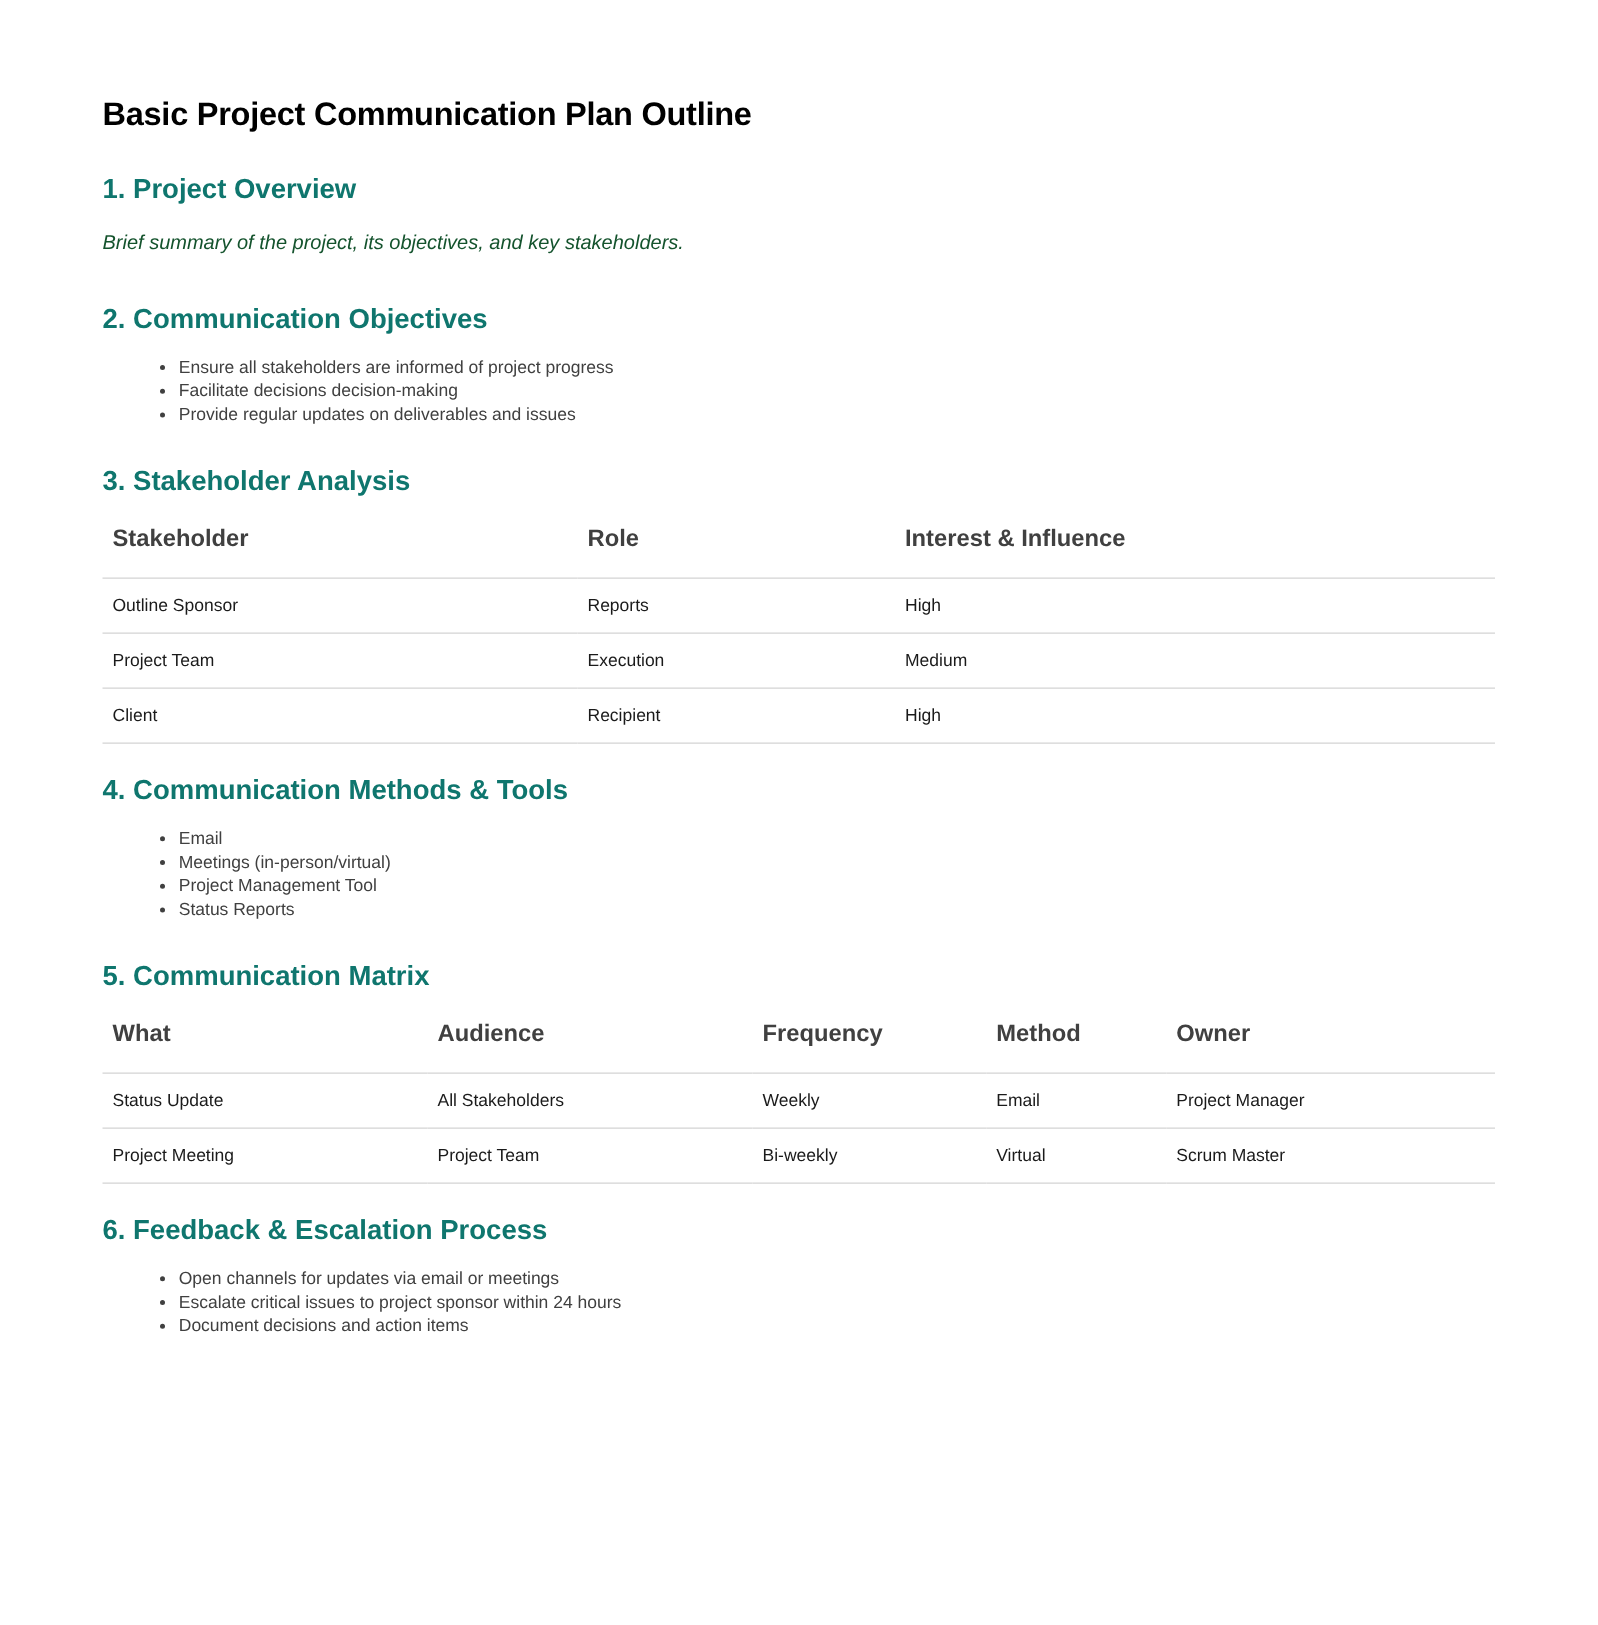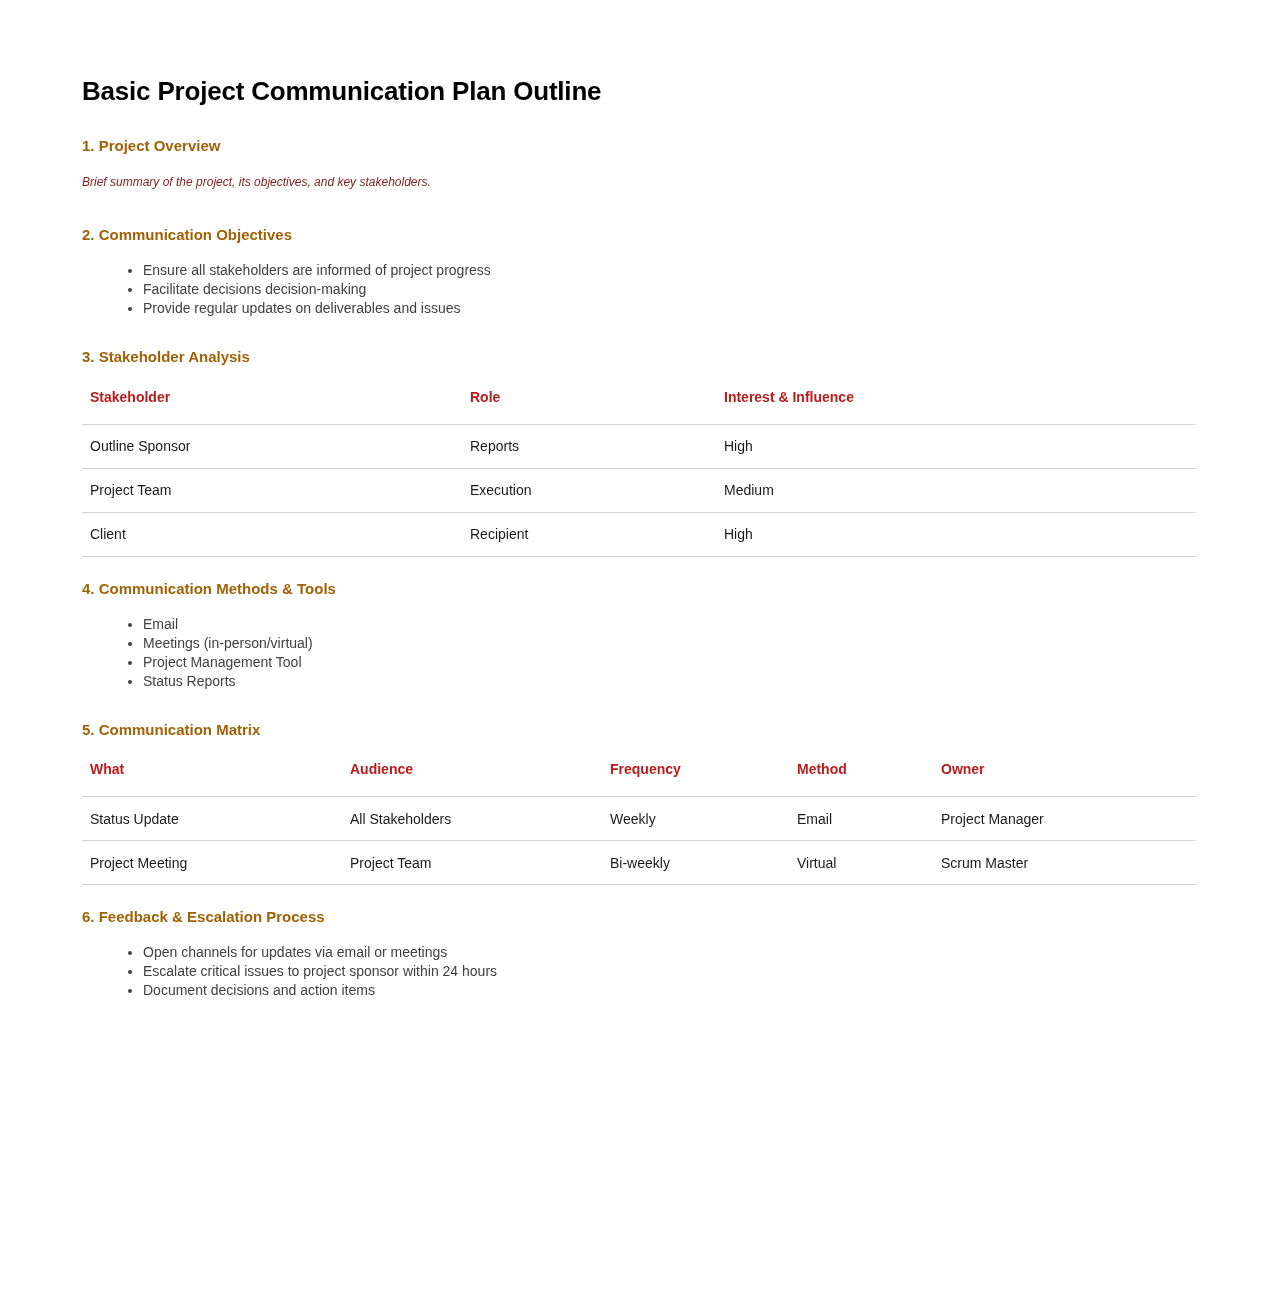--- a/index.html
+++ b/index.html
@@ -24,34 +24,34 @@
   }
   .doc-title {
     font-size: 26px;
     font-weight: bold;
     line-height: 1.2;
     margin: 0 0 30px 0;
     letter-spacing: -0.2px;
     color: #000000;
   }
   .section-heading {
-    font-size: 15px;
+    font-size: 22px;
     font-weight: bold;
     line-height: 1.25;
     margin: 0 0 0 0;
-    color: #a16207;
+    color: #0f766e;
   }
   .section {
     margin-bottom: 0;
   }
   .para {
-    font-size: 12px;
+    font-size: 16px;
     font-style: italic;
     line-height: 1.45;
-    color: #7f1d1d;
+    color: #14532d;
     margin: 18px 0 0 0;
   }
   ul.bullets {
     margin: 16px 0 0 0;
     padding-left: 61px;
     list-style-type: disc;
   }
   ul.bullets li {
     font-size: 14px;
     line-height: 19px;
@@ -60,24 +60,24 @@
   ul.bullets li::marker {
     font-size: 13px;
   }
   table.doc-table {
     width: 1114px;
     border-collapse: collapse;
     margin-top: 22px;
     table-layout: fixed;
   }
   table.doc-table th {
-    font-size: 14px;
+    font-size: 19px;
     font-weight: bold;
     text-align: left;
-    color: #b91c1c;
+    color: #404040;
     padding: 0 0 19px 8px;
     border-bottom: 1px solid #d4d4d4;
     vertical-align: top;
   }
   table.doc-table td {
     font-size: 14px;
     color: #1a1a1a;
     text-align: left;
     padding: 13px 0 13px 8px;
     height: 17px;

